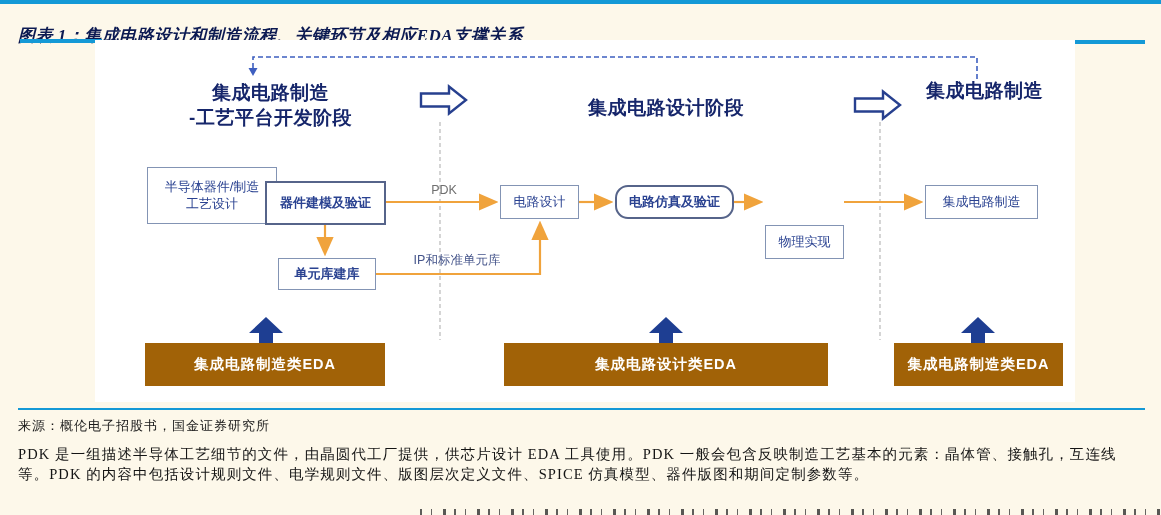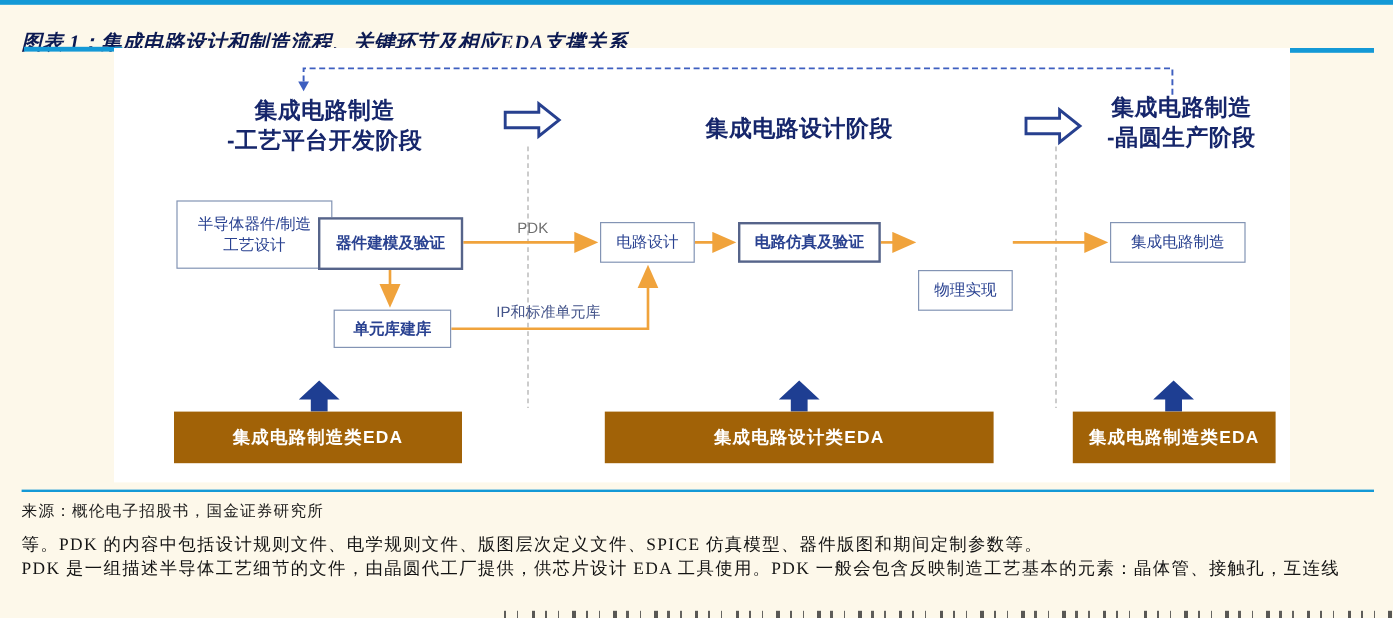--- a/index.html
+++ b/index.html
@@ -40,21 +40,21 @@
     background:#fff; border:1px solid #8394b4; color:#2a4291;
     display:flex; align-items:center; justify-content:center;
     text-align:center; font-size:13px; line-height:1.3;
     flex-direction:column;
   }
   .fbox.bold { border:2px solid #56648a; font-weight:bold; }
   .box-a { left:113px; top:167px; width:130px; height:57px;margin-left:34px; }
   .box-b { left:265px; top:181px; width:121px; height:44px; }
   .box-g { left:278px; top:258px; width:98px;  height:32px;font-weight:bold; }
   .box-c { left:500px; top:185px; width:79px;  height:34px; }
-  .box-d { left:615px; top:185px; width:119px; height:34px; }
+  .box-d { left:615px; top:185px; width:119px; height:34px;border-radius:13px; }
   .box-e { left:765px; top:185px; width:79px;  height:34px;margin-top:40px; }
   .box-f { left:925px; top:185px; width:113px; height:34px; }
 
   
   .edge-label { font-size:12.5px; text-align:center; }
   .lbl-pdk { left:420px; top:183px; width:48px; color:#6f6f6f; }
   .lbl-ip  { left:402px; top:252px; width:110px; color:#44548a; }
 
   
   .eda {
@@ -129,21 +129,20 @@
 
 <div class="abs stage-header stage-left">
   <div>集成电路制造</div>
   <div>-工艺平台开发阶段</div>
 </div>
 <div class="abs stage-header stage-mid">
   <div>集成电路设计阶段</div>
 </div>
 <div class="abs stage-header stage-right">
   <div>集成电路制造</div>
-  <div>-晶圆生产阶段</div>
 </div>
 
 <div class="abs fbox box-a">
   <span>半导体器件/制造</span>
   <span>工艺设计</span>
 </div>
 <div class="abs fbox bold box-b">
   <span>器件建模及验证</span>
 </div>
 <div class="abs fbox box-g">
@@ -171,16 +170,16 @@
 <div class="abs eda eda-mid">
   <span>集成电路设计类EDA</span>
 </div>
 <div class="abs eda eda-right">
   <span>集成电路制造类EDA</span>
 </div>
 
 <div class="abs footer-rule"></div>
 <div class="abs source">来源：概伦电子招股书，国金证券研究所</div>
 <div class="abs note">
+  <div>PDK 是一组描述半导体工艺细节的文件，由晶圆代工厂提供，供芯片设计 EDA 工具使用。PDK 一般会包含反映制造工艺基本的元素：晶体管、接触孔，互连线</div>
   <div>等。PDK 的内容中包括设计规则文件、电学规则文件、版图层次定义文件、SPICE 仿真模型、器件版图和期间定制参数等。</div>
-  <div>PDK 是一组描述半导体工艺细节的文件，由晶圆代工厂提供，供芯片设计 EDA 工具使用。PDK 一般会包含反映制造工艺基本的元素：晶体管、接触孔，互连线</div>
 </div>
 <div class="abs clipped-tops"></div>
 
 </body></html>

